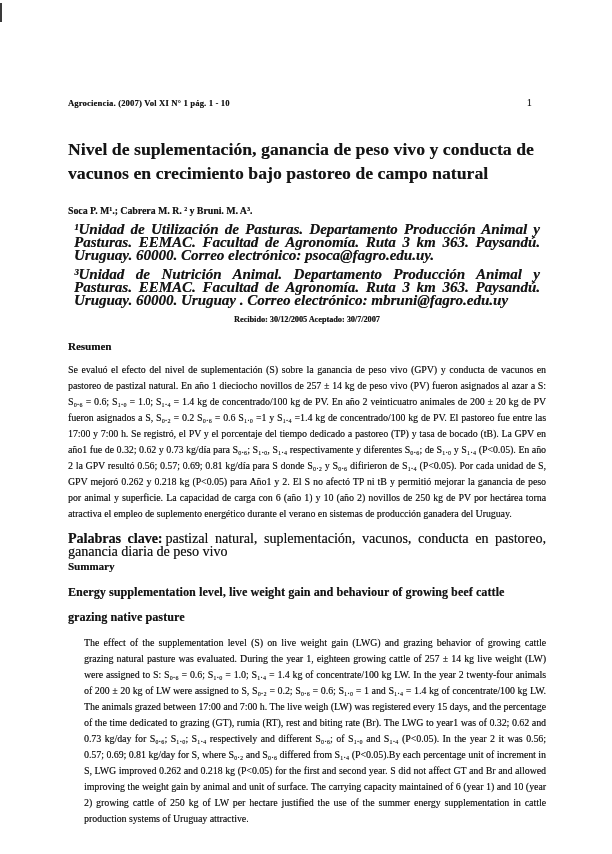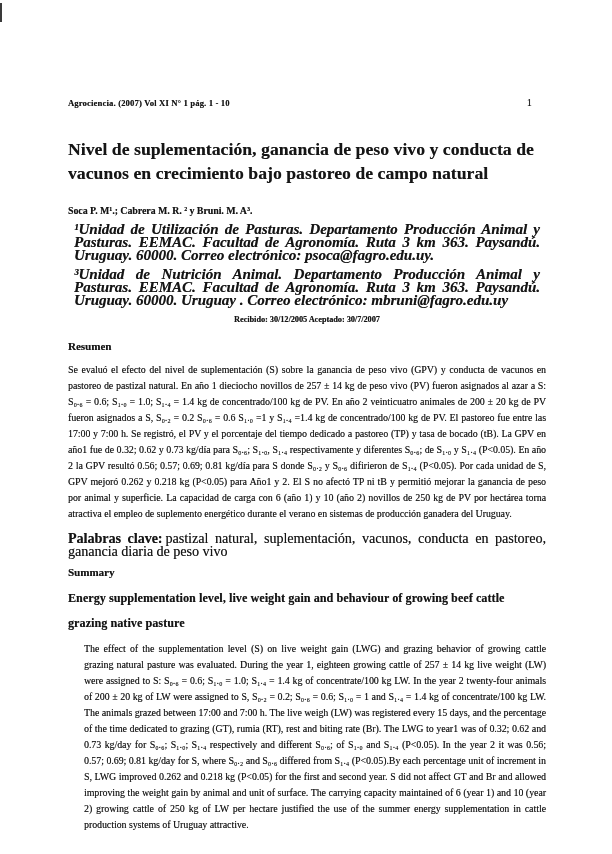--- a/index.html
+++ b/index.html
@@ -67,21 +67,21 @@
     font-size: 8.2px;
     font-weight: bold;
   }
   .section-heading {
     margin: 16px 0 0 0;
     font-size: 11px;
     font-weight: bold;
     line-height: 13px;
   }
   .summary-heading {
-    margin: 8px 0 0 0;
+    margin: 2px 0 0 0;
   }
   .body-par {
     margin: 9px 0 0 0;
     font-size: 9.8px;
     line-height: 16px;
     text-align: justify;
   }
   .body-par.english {
     margin: 5px 0 0 16px;
   }

